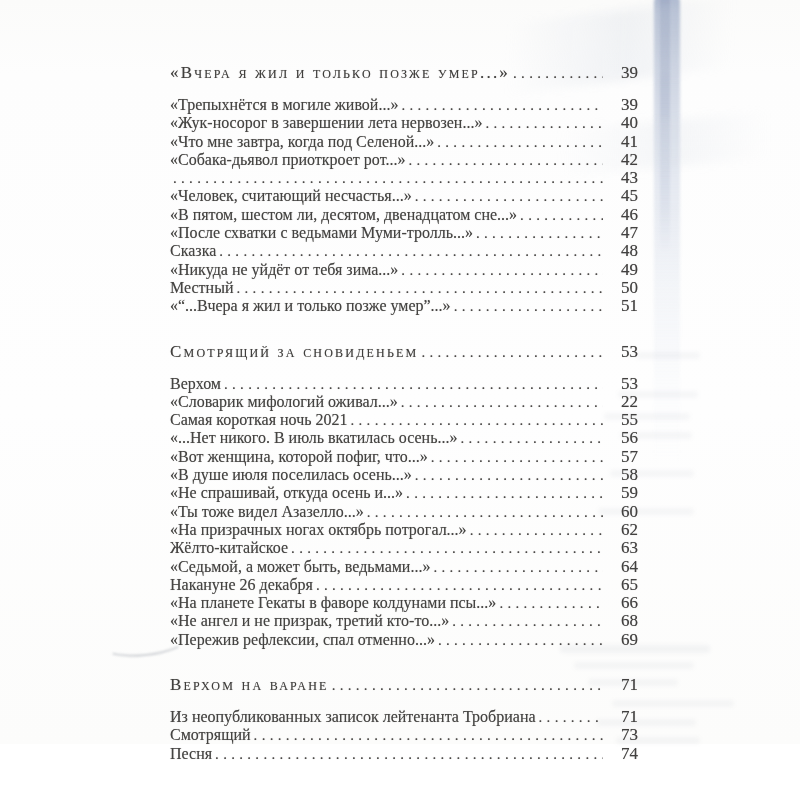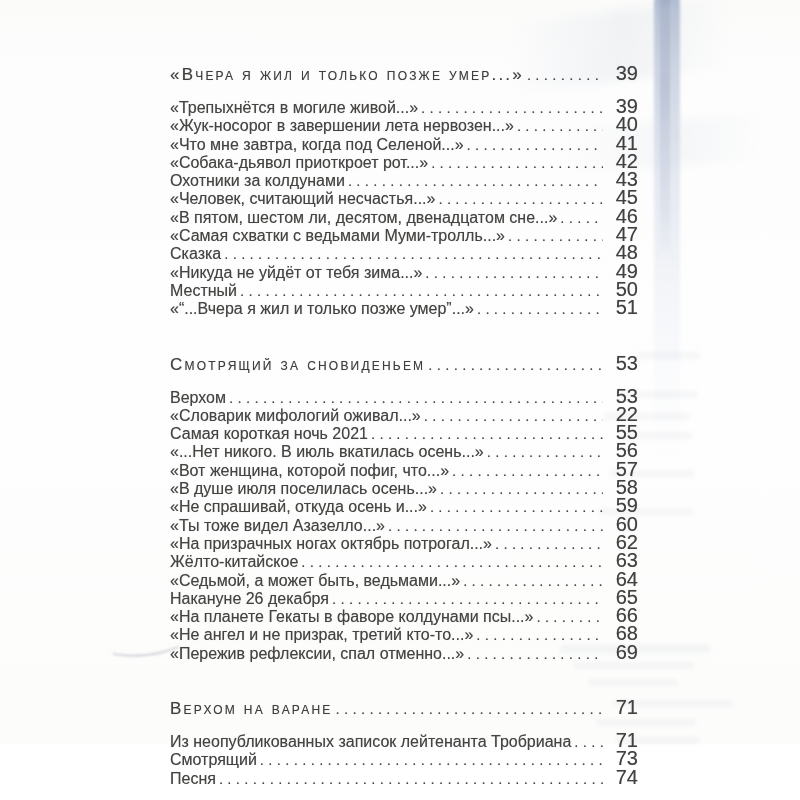--- a/index.html
+++ b/index.html
@@ -6,21 +6,21 @@
     margin: 0; padding: 0;
     width: 800px; height: 800px;
     overflow: hidden;
     background: #ffffff;
   }
   .page {
     position: relative;
     width: 800px; height: 744px;
     background:
       linear-gradient(180deg, #fbfbfa 0%, #fdfdfd 10%, #fefefe 55%, #fcfcfb 100%);
-    font-family: Liberation Sans, sans-serif;
+    font-family: Liberation Serif, serif;
   }
   
   .artifact { position: absolute; pointer-events: none; }
   .band {
     left: 654px; top: -6px; width: 26px; height: 470px;
     background:
       linear-gradient(180deg,
         rgba(154,168,196,0.80) 0%,
         rgba(170,182,206,0.55) 18%,
         rgba(186,197,218,0.38) 38%,
@@ -78,21 +78,21 @@
 
   
   .toc {
     position: absolute;
     left: 170px; top: 63px; width: 468px;
     color: #454442;
     font-size: 16px;
     line-height: 17.3px;
     text-shadow: 0 0 0.7px rgba(70,68,66,0.5);
   }
-  .sec + .sec { margin-top: 35px; }
+  .sec + .sec { margin-top: 26px; }
   .line {
     display: flex;
     align-items: baseline;
   }
   .sec-head {
     line-height: 20px;
     font-size: 17px;
     letter-spacing: 2.2px;
     font-variant: small-caps;
     color: #403f3d;
@@ -111,21 +111,21 @@
     content: "..........................................................................................................................................................";
     letter-spacing: 4.3px;
     font-size: 15px;
     font-variant: normal;
   }
   .p {
     flex: 0 0 auto;
     min-width: 30px;
     text-align: right;
     padding-left: 5px;
-    font-size: 20px;
+    font-size: 17px;
     font-variant: normal;
     letter-spacing: 0;
     color: #424140;
   }
 </style>
 </head>
 <body>
 
 <div class="page">
   <div class="artifact band"></div>
@@ -168,36 +168,35 @@
             <span class="t">«Что мне завтра, когда под Селеной...»</span>
             <span class="dots"></span>
             <span class="p">41</span>
           </div>
           <div class="line">
             <span class="t">«Собака-дьявол приоткроет рот...»</span>
             <span class="dots"></span>
             <span class="p">42</span>
           </div>
           <div class="line">
-            <span class="t">Охотники за колдунами</span>
             <span class="dots"></span>
             <span class="p">43</span>
           </div>
           <div class="line">
             <span class="t">«Человек, считающий несчастья...»</span>
             <span class="dots"></span>
             <span class="p">45</span>
           </div>
           <div class="line">
             <span class="t">«В пятом, шестом ли, десятом, двенадцатом сне...»</span>
             <span class="dots"></span>
             <span class="p">46</span>
           </div>
           <div class="line">
-            <span class="t">«Самая схватки с ведьмами Муми-тролль...»</span>
+            <span class="t">«После схватки с ведьмами Муми-тролль...»</span>
             <span class="dots"></span>
             <span class="p">47</span>
           </div>
           <div class="line">
             <span class="t">Сказка</span>
             <span class="dots"></span>
             <span class="p">48</span>
           </div>
           <div class="line">
             <span class="t">«Никуда не уйдёт от тебя зима...»</span>

